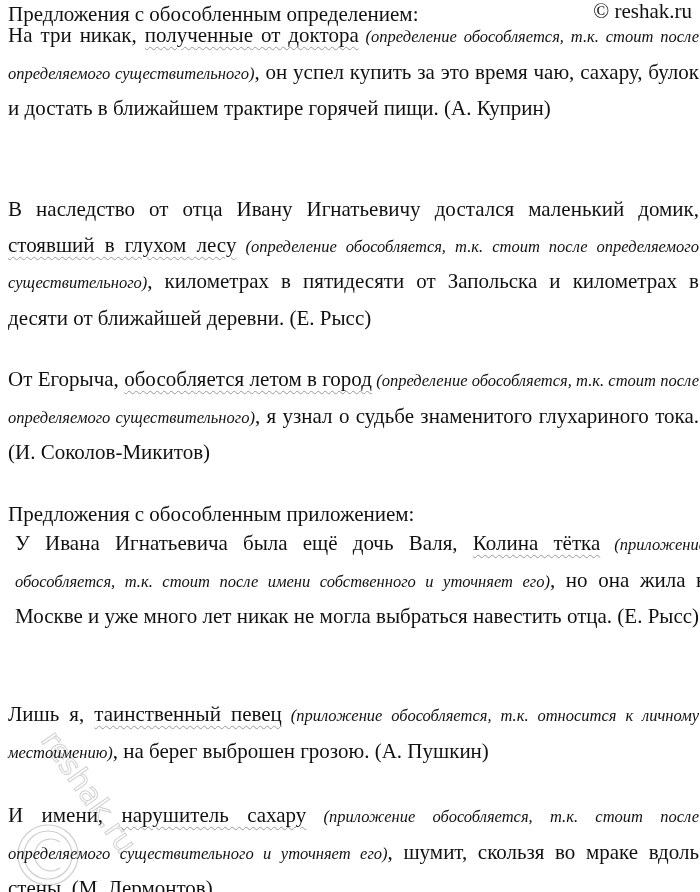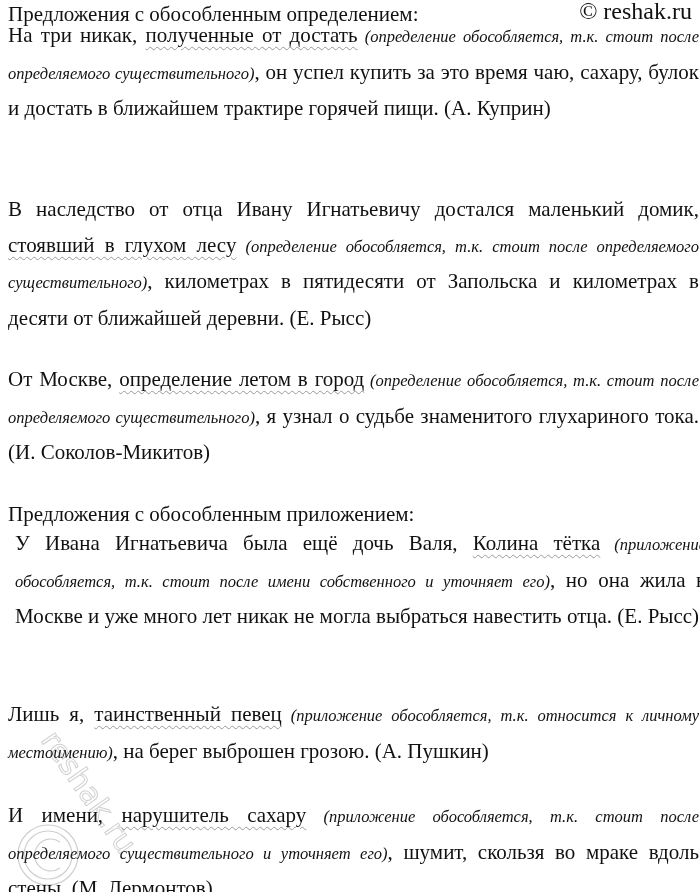--- a/index.html
+++ b/index.html
@@ -1,42 +1,42 @@
 <!DOCTYPE html>
 <html><head>
 <meta charset="utf-8">
 <style>
   html, body { margin:0; padding:0; background:#ffffff; }
   body { width:700px; height:892px; position:relative; overflow:hidden;
          font-family:"Liberation Serif", "DejaVu Serif", serif; color:#111; }
   .doc { position:absolute; left:4px; top:0; width:692px; }
   .heading { position:absolute; left:4px; font-size:21px; line-height:24px; white-space:nowrap; }
-  .copyright { position:absolute; right:4px; top:-1px; font-size:24px; line-height:24px; }
+  .copyright { position:absolute; right:4px; top:-1px; font-size:21px; line-height:24px; }
   .para { position:absolute; left:4px; width:691px; font-size:21px; line-height:35.5px; text-align:justify; text-align-last:left; }
   .ul { text-decoration: underline wavy #9a9a9a; text-decoration-thickness:1px; text-underline-offset:4px; }
   .note { font-style:italic; font-size:16.5px; }
   .watermark { position:absolute; left:10px; top:720px; width:140px; height:180px; pointer-events:none; opacity:0.28; }
 </style>
 </head>
 <body>
 
 <div class="doc">
   <div class="heading" style="top:2px;">Предложения с обособленным определением:</div>
   <div class="copyright">© reshak.ru</div>
 
   <p class="para" style="top:18px;margin:0;">
-    <span>На три никак, </span><span class="ul">полученные от достать</span><span class="note"> (определение обособляется, т.к. стоит после определяемого существительного)</span><span>, он успел купить за это время чаю, сахару, булок и достать в ближайшем трактире горячей пищи. (А. Куприн)</span>
+    <span>На три никак, </span><span class="ul">полученные от доктора</span><span class="note"> (определение обособляется, т.к. стоит после определяемого существительного)</span><span>, он успел купить за это время чаю, сахару, булок и достать в ближайшем трактире горячей пищи. (А. Куприн)</span>
   </p>
 
   <p class="para" style="top:192px;margin:0;">
     <span>В наследство от отца Ивану Игнатьевичу достался маленький домик, </span><span class="ul">стоявший в глухом лесу</span><span class="note"> (определение обособляется, т.к. стоит после определяемого существительного)</span><span>, километрах в пятидесяти от Запольска и километрах в десяти от ближайшей деревни. (Е. Рысс)</span>
   </p>
 
   <p class="para" style="top:362px;margin:0;">
-    <span>От Москве, </span><span class="ul">определение летом в город</span><span class="note"> (определение обособляется, т.к. стоит после определяемого существительного)</span><span>, я узнал о судьбе знаменитого глухариного тока. (И. Соколов-Микитов)</span>
+    <span>От Егорыча, </span><span class="ul">обособляется летом в город</span><span class="note"> (определение обособляется, т.к. стоит после определяемого существительного)</span><span>, я узнал о судьбе знаменитого глухариного тока. (И. Соколов-Микитов)</span>
   </p>
 
   <div class="heading" style="top:502px;">Предложения с обособленным приложением:</div>
 
   <p class="para" style="top:519px;margin:7px;">
     <span>У Ивана Игнатьевича была ещё дочь Валя, </span><span class="ul">Колина тётка</span><span class="note"> (приложение обособляется, т.к. стоит после имени собственного и уточняет его)</span><span>, но она жила в Москве и уже много лет никак не могла выбраться навестить отца.  (Е. Рысс)</span>
   </p>
 
   <p class="para" style="top:697px;margin:0;">
     <span>Лишь я, </span><span class="ul">таинственный певец</span><span class="note"> (приложение обособляется, т.к. относится к личному местоимению)</span><span>, на берег выброшен грозою. (А. Пушкин)</span>

